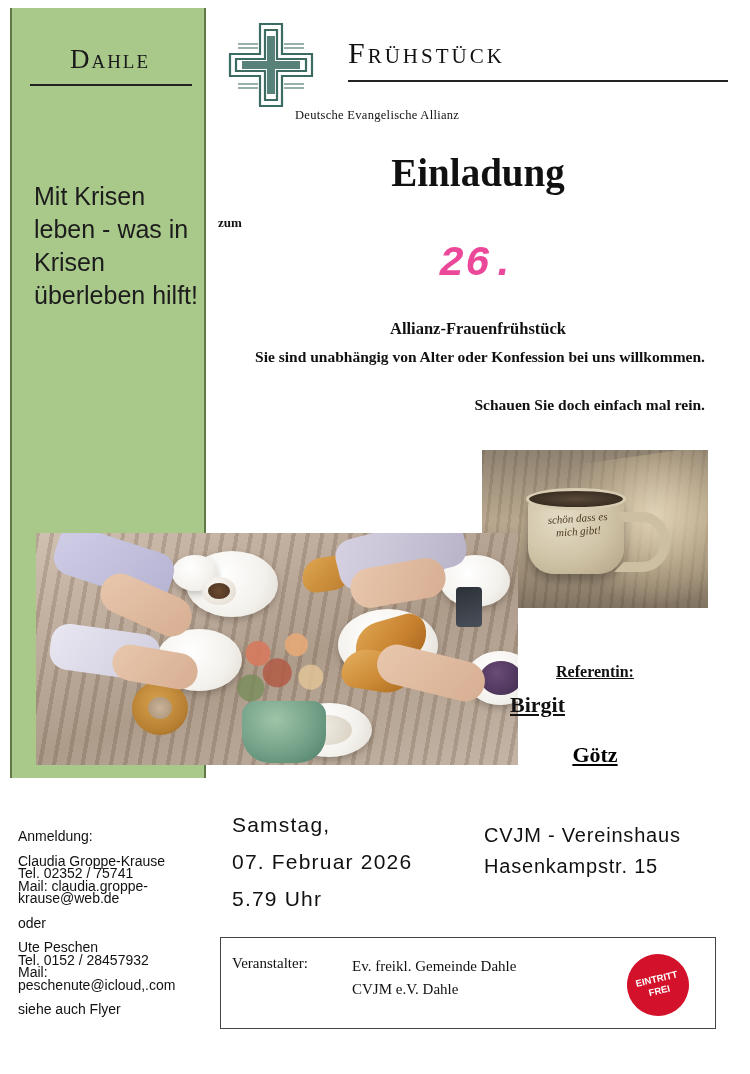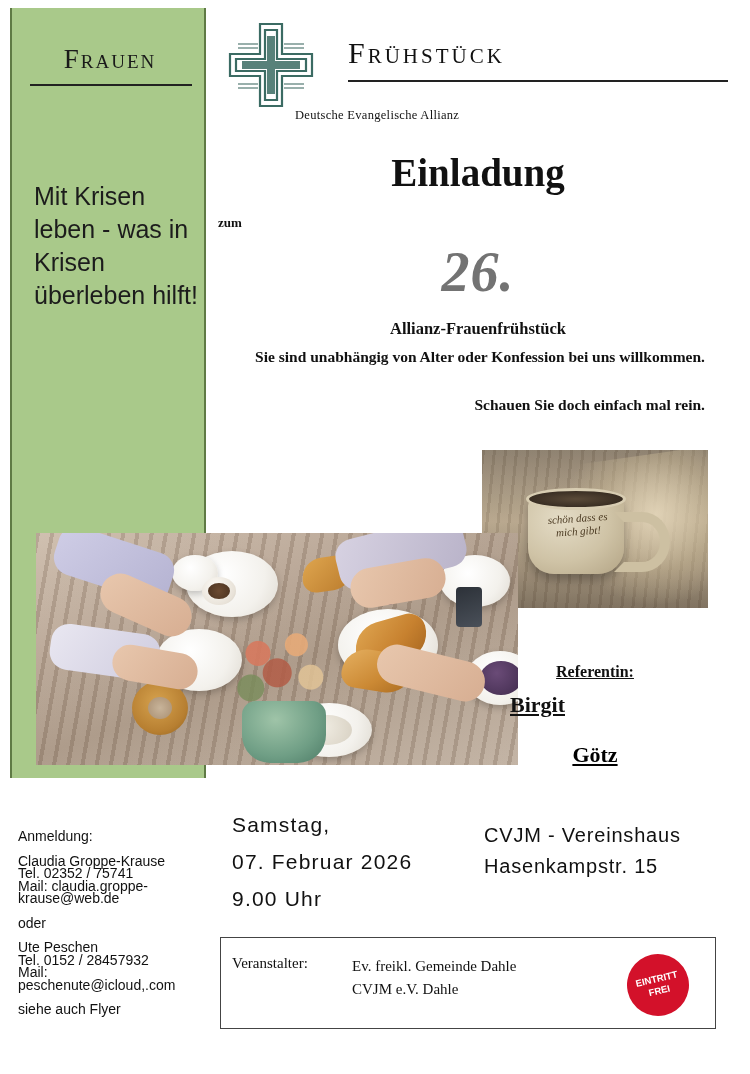--- a/index.html
+++ b/index.html
@@ -119,25 +119,25 @@
     font-weight: bold;
     font-size: 13px;
     color: #111;
   }
   .ordinal {
     position: absolute;
     left: 218px;
     top: 240px;
     width: 520px;
     text-align: center;
-    font-family: Liberation Serif, serif;
+    font-family: Liberation Mono, monospace;
     font-weight: bold;
     font-style: italic;
-    font-size: 56px;
-    color: #737373;
+    font-size: 42px;
+    color: #ec4899;
     letter-spacing: 1px;
   }
   .subtitle {
     position: absolute;
     left: 218px;
     top: 319px;
     width: 520px;
     text-align: center;
     font-family: "Liberation Serif", serif;
     font-weight: bold;
@@ -403,21 +403,21 @@
     text-align: center;
     transform: rotate(-13deg);
   }
 </style>
 </head>
 <body>
 
 <div class="page">
 
   <div class="sidebar">
-    <div class="sidebar-title">Frauen</div>
+    <div class="sidebar-title">Dahle</div>
     <div class="sidebar-rule"></div>
     <div class="sidebar-slogan">Mit Krisen leben - was in Krisen überleben hilft!</div>
   </div>
 
   <div class="logo">
     <svg width="106" height="106" viewBox="0 0 106 106">
       <g fill="none" stroke="#3b6b63" stroke-width="2.2">
         <path d="M42 10 H64 V40 H94 V62 H64 V92 H42 V62 H12 V40 H42 Z"></path>
         <path d="M47 16 H59 V45 H88 V57 H59 V86 H47 V57 H18 V45 H47 Z"></path>
       </g>
@@ -495,21 +495,21 @@
     <div class="food" style="left:420px;top:54px;width:26px;height:40px;background:linear-gradient(160deg,#2c3138 0%,#4a5059 100%);border-radius:4px;"></div>
   </div>
 
   <div class="referentin-label">Referentin:</div>
   <div class="referentin-name1">Birgit</div>
   <div class="referentin-name2">Götz</div>
 
   <div class="when">
     <div>Samstag,</div>
     <div>07. Februar 2026</div>
-    <div>9.00 Uhr</div>
+    <div>5.79 Uhr</div>
   </div>
 
   <div class="where">
     <div>CVJM - Vereinshaus</div>
     <div>Hasenkampstr. 15</div>
   </div>
 
   <div class="anmeldung">
     <div class="hd">Anmeldung:</div>
     <div class="blk">

